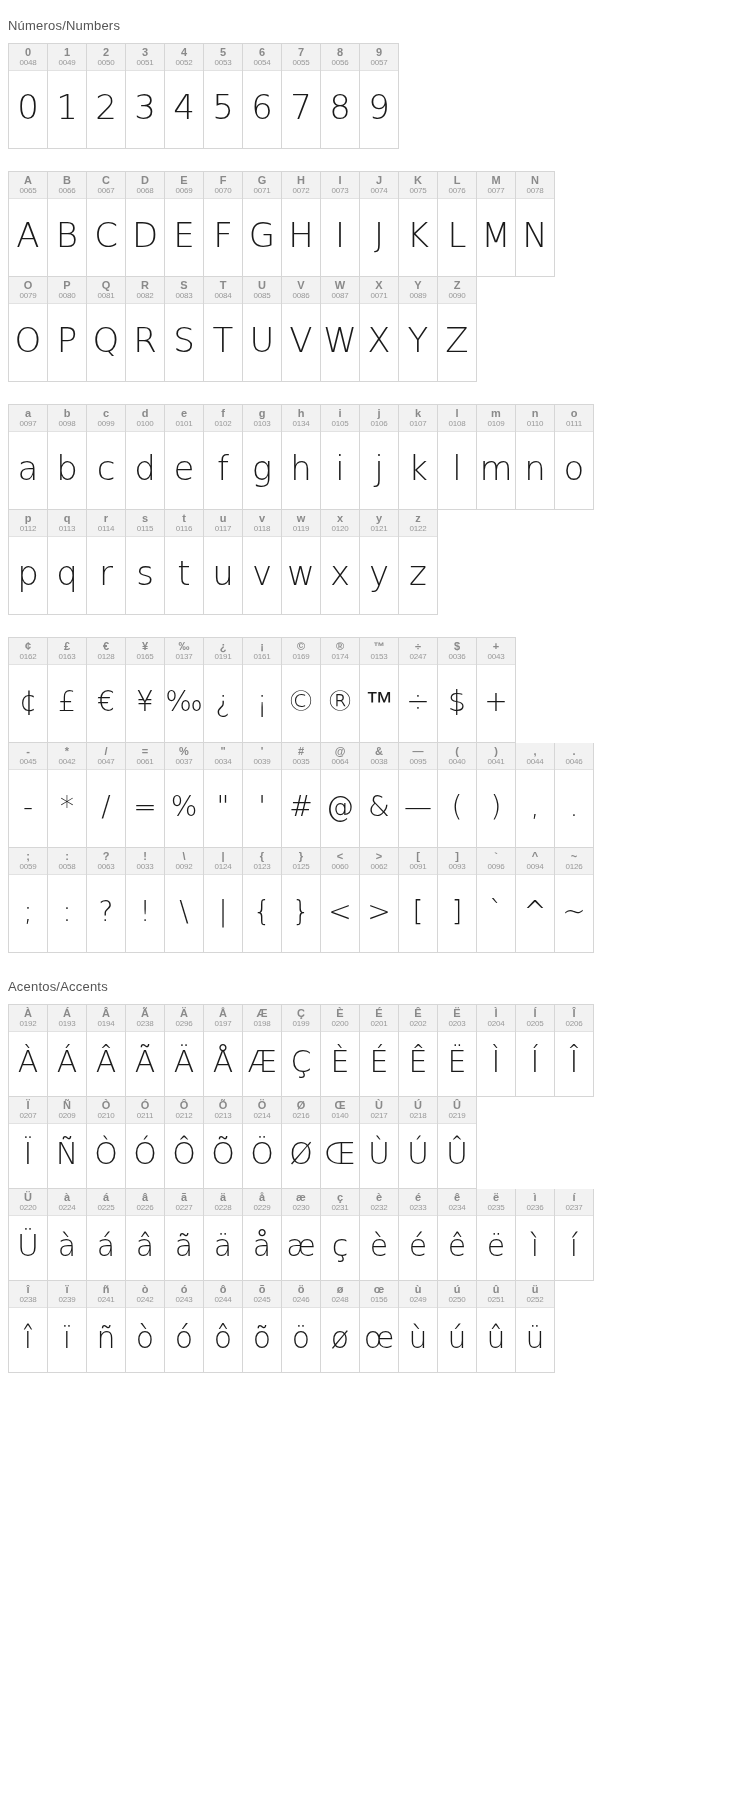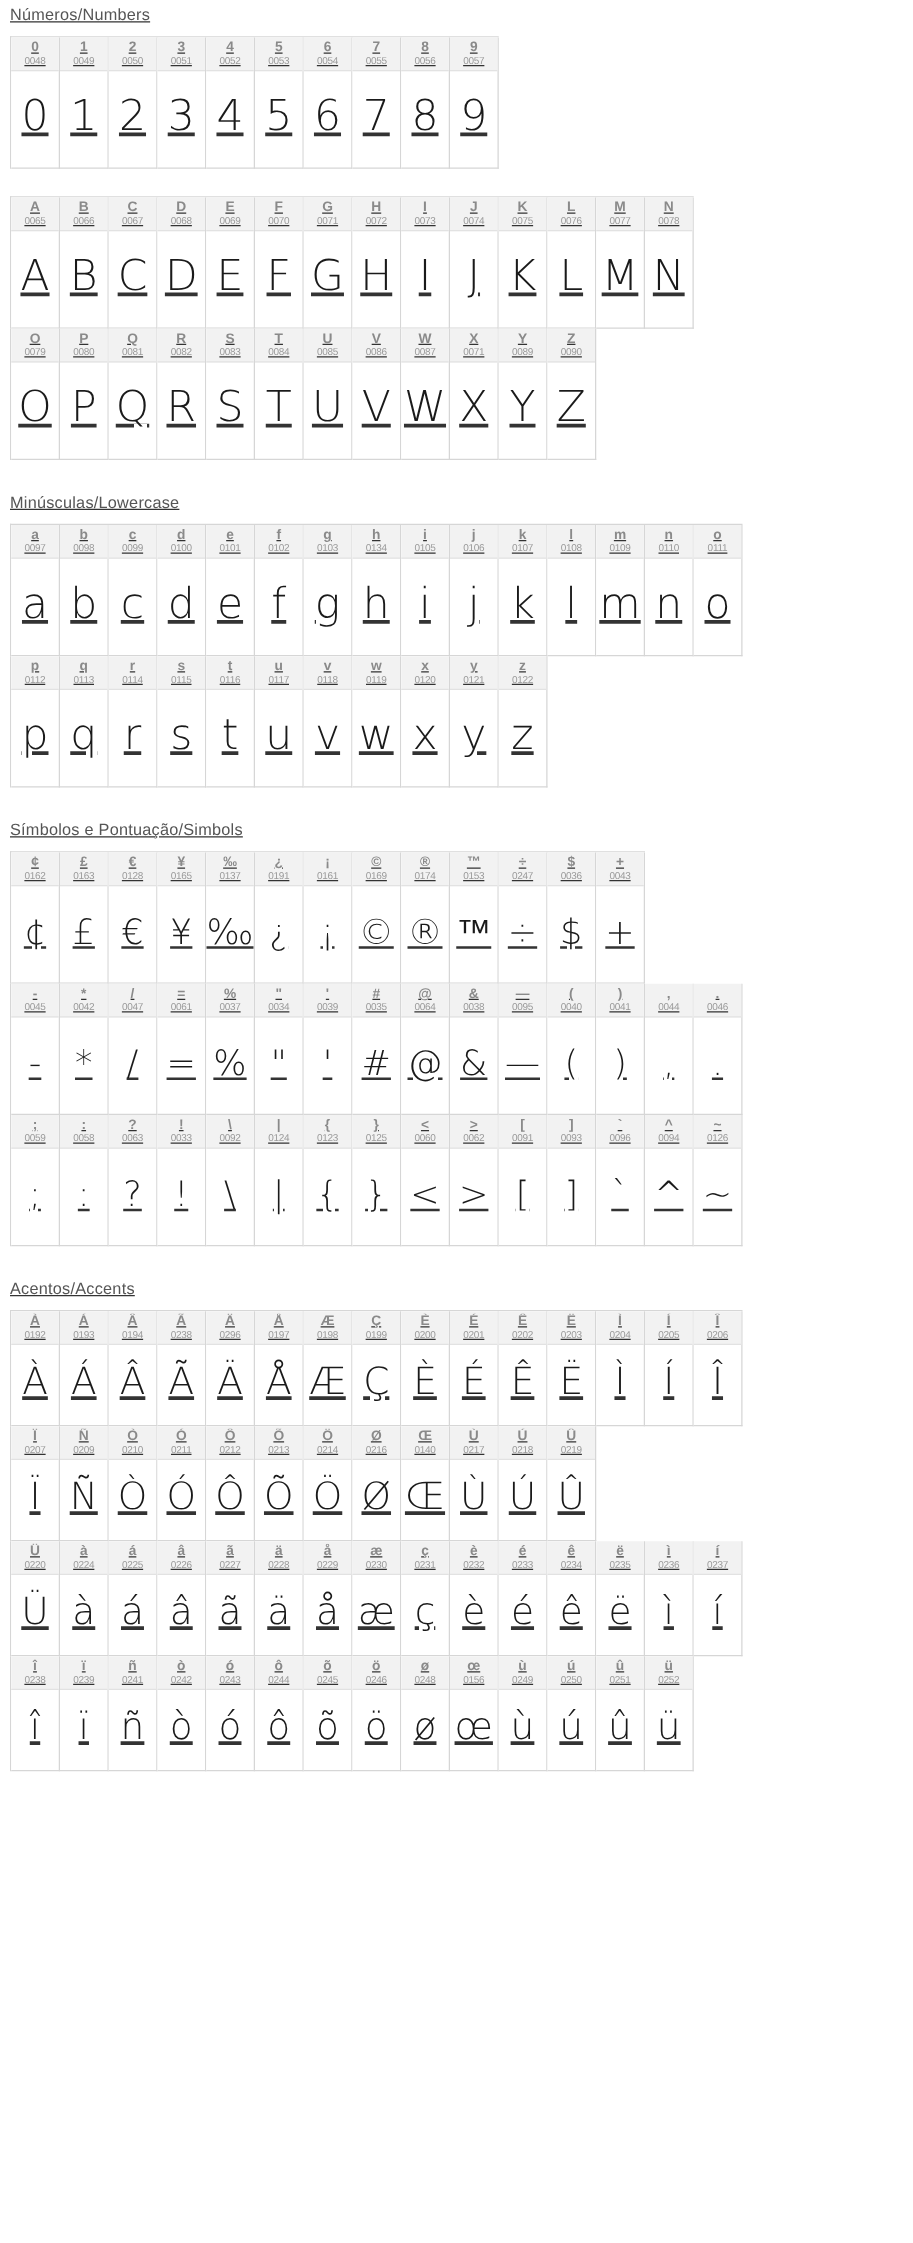--- a/index.html
+++ b/index.html
@@ -7,22 +7,21 @@
     margin: 0; padding: 0;
     background: #ffffff;
     font-family: "Liberation Sans", sans-serif;
   }
   body {
     width: 730px;
     min-height: 1794px;
     color: #333;
   }
   .page {
-    padding: 0 0 20px 0;
-    text-decoration: underline;
+    padding: 14px 0 20px 0;
   }
   .section-title {
     font-size: 13px;
     color: #555555;
     margin: 0 0 10px 8px;
     padding-top: 4px;
     letter-spacing: 0.2px;
   }
   .section {
     margin-bottom: 22px;
@@ -358,21 +357,20 @@
               <div class="meta">
                 <span class="ch">Z</span>
                 <span class="code">0090</span>
               </div>
               <div class="big">Z</div>
             </div>
           </div>
         </div>
       </div>
       <div class="section sec-lowercase">
-        <div class="section-title">Minúsculas/Lowercase</div>
         <div class="grid-rows">
           <div class="glyph-row">
             <div class="cell">
               <div class="meta">
                 <span class="ch">a</span>
                 <span class="code">0097</span>
               </div>
               <div class="big">a</div>
             </div>
             <div class="cell">
@@ -549,21 +547,20 @@
               <div class="meta">
                 <span class="ch">z</span>
                 <span class="code">0122</span>
               </div>
               <div class="big">z</div>
             </div>
           </div>
         </div>
       </div>
       <div class="section sec-symbols">
-        <div class="section-title">Símbolos e Pontuação/Simbols</div>
         <div class="grid-rows">
           <div class="glyph-row">
             <div class="cell">
               <div class="meta">
                 <span class="ch">¢</span>
                 <span class="code">0162</span>
               </div>
               <div class="big">¢</div>
             </div>
             <div class="cell">

